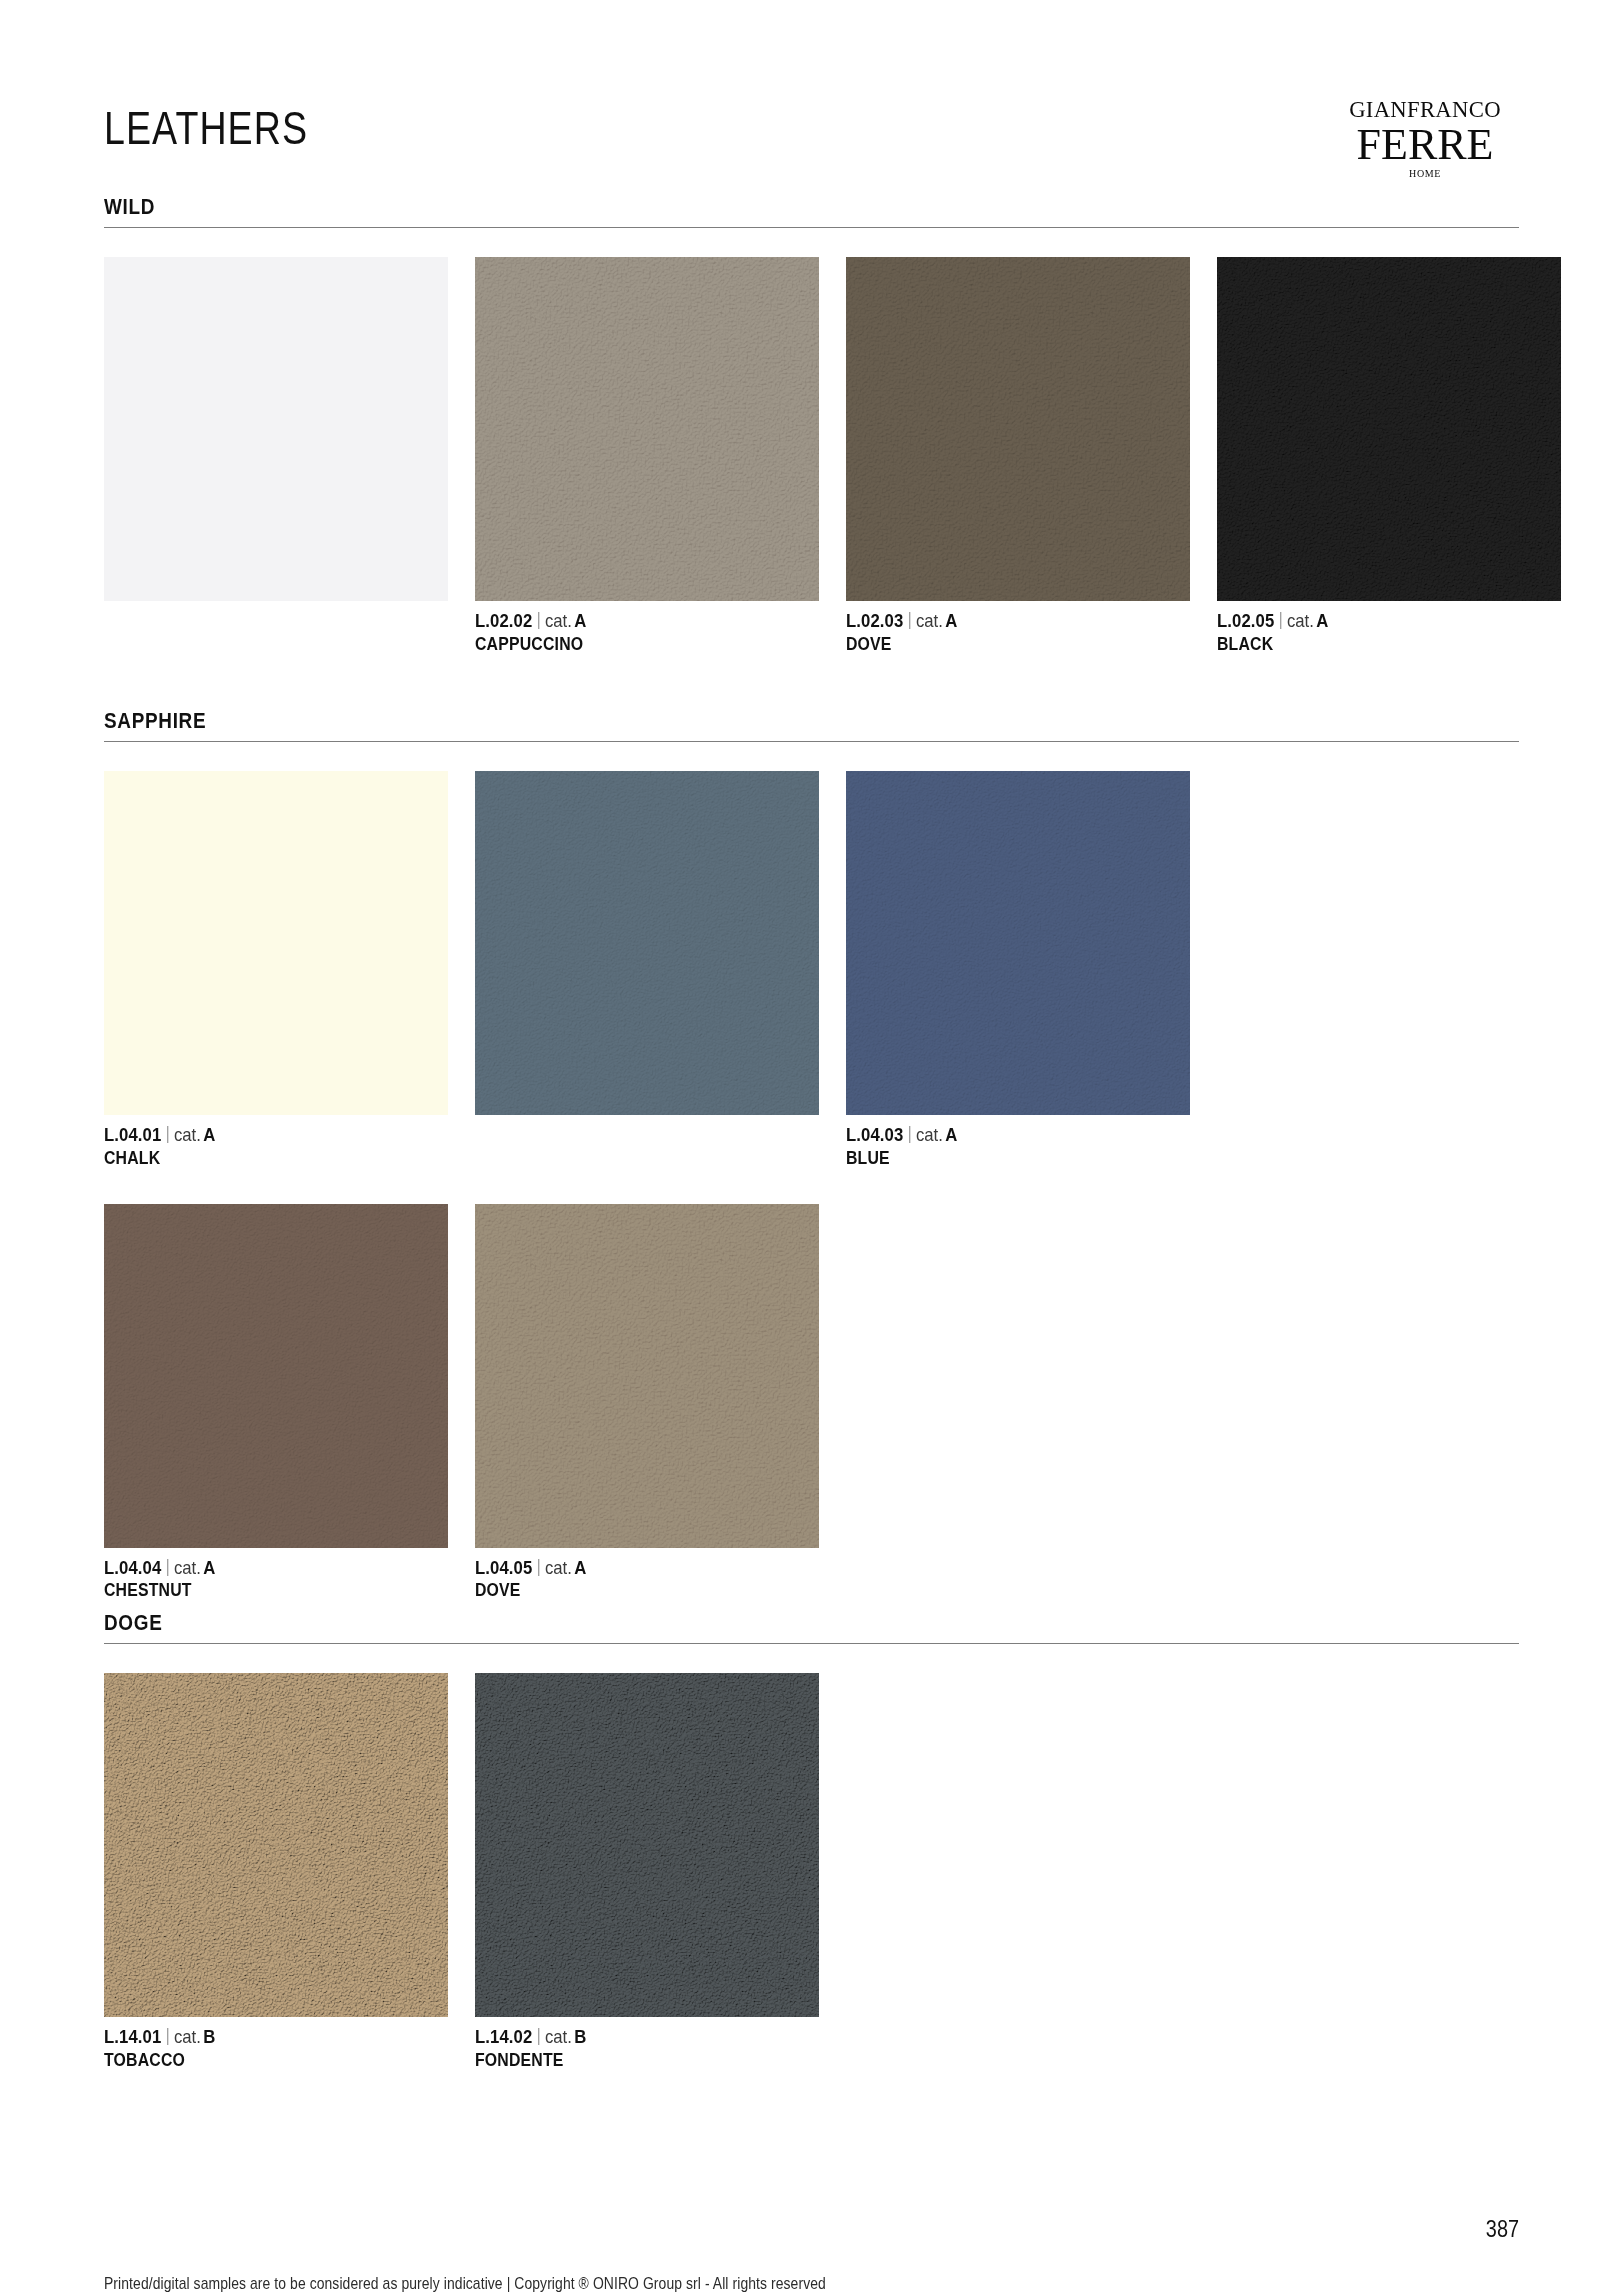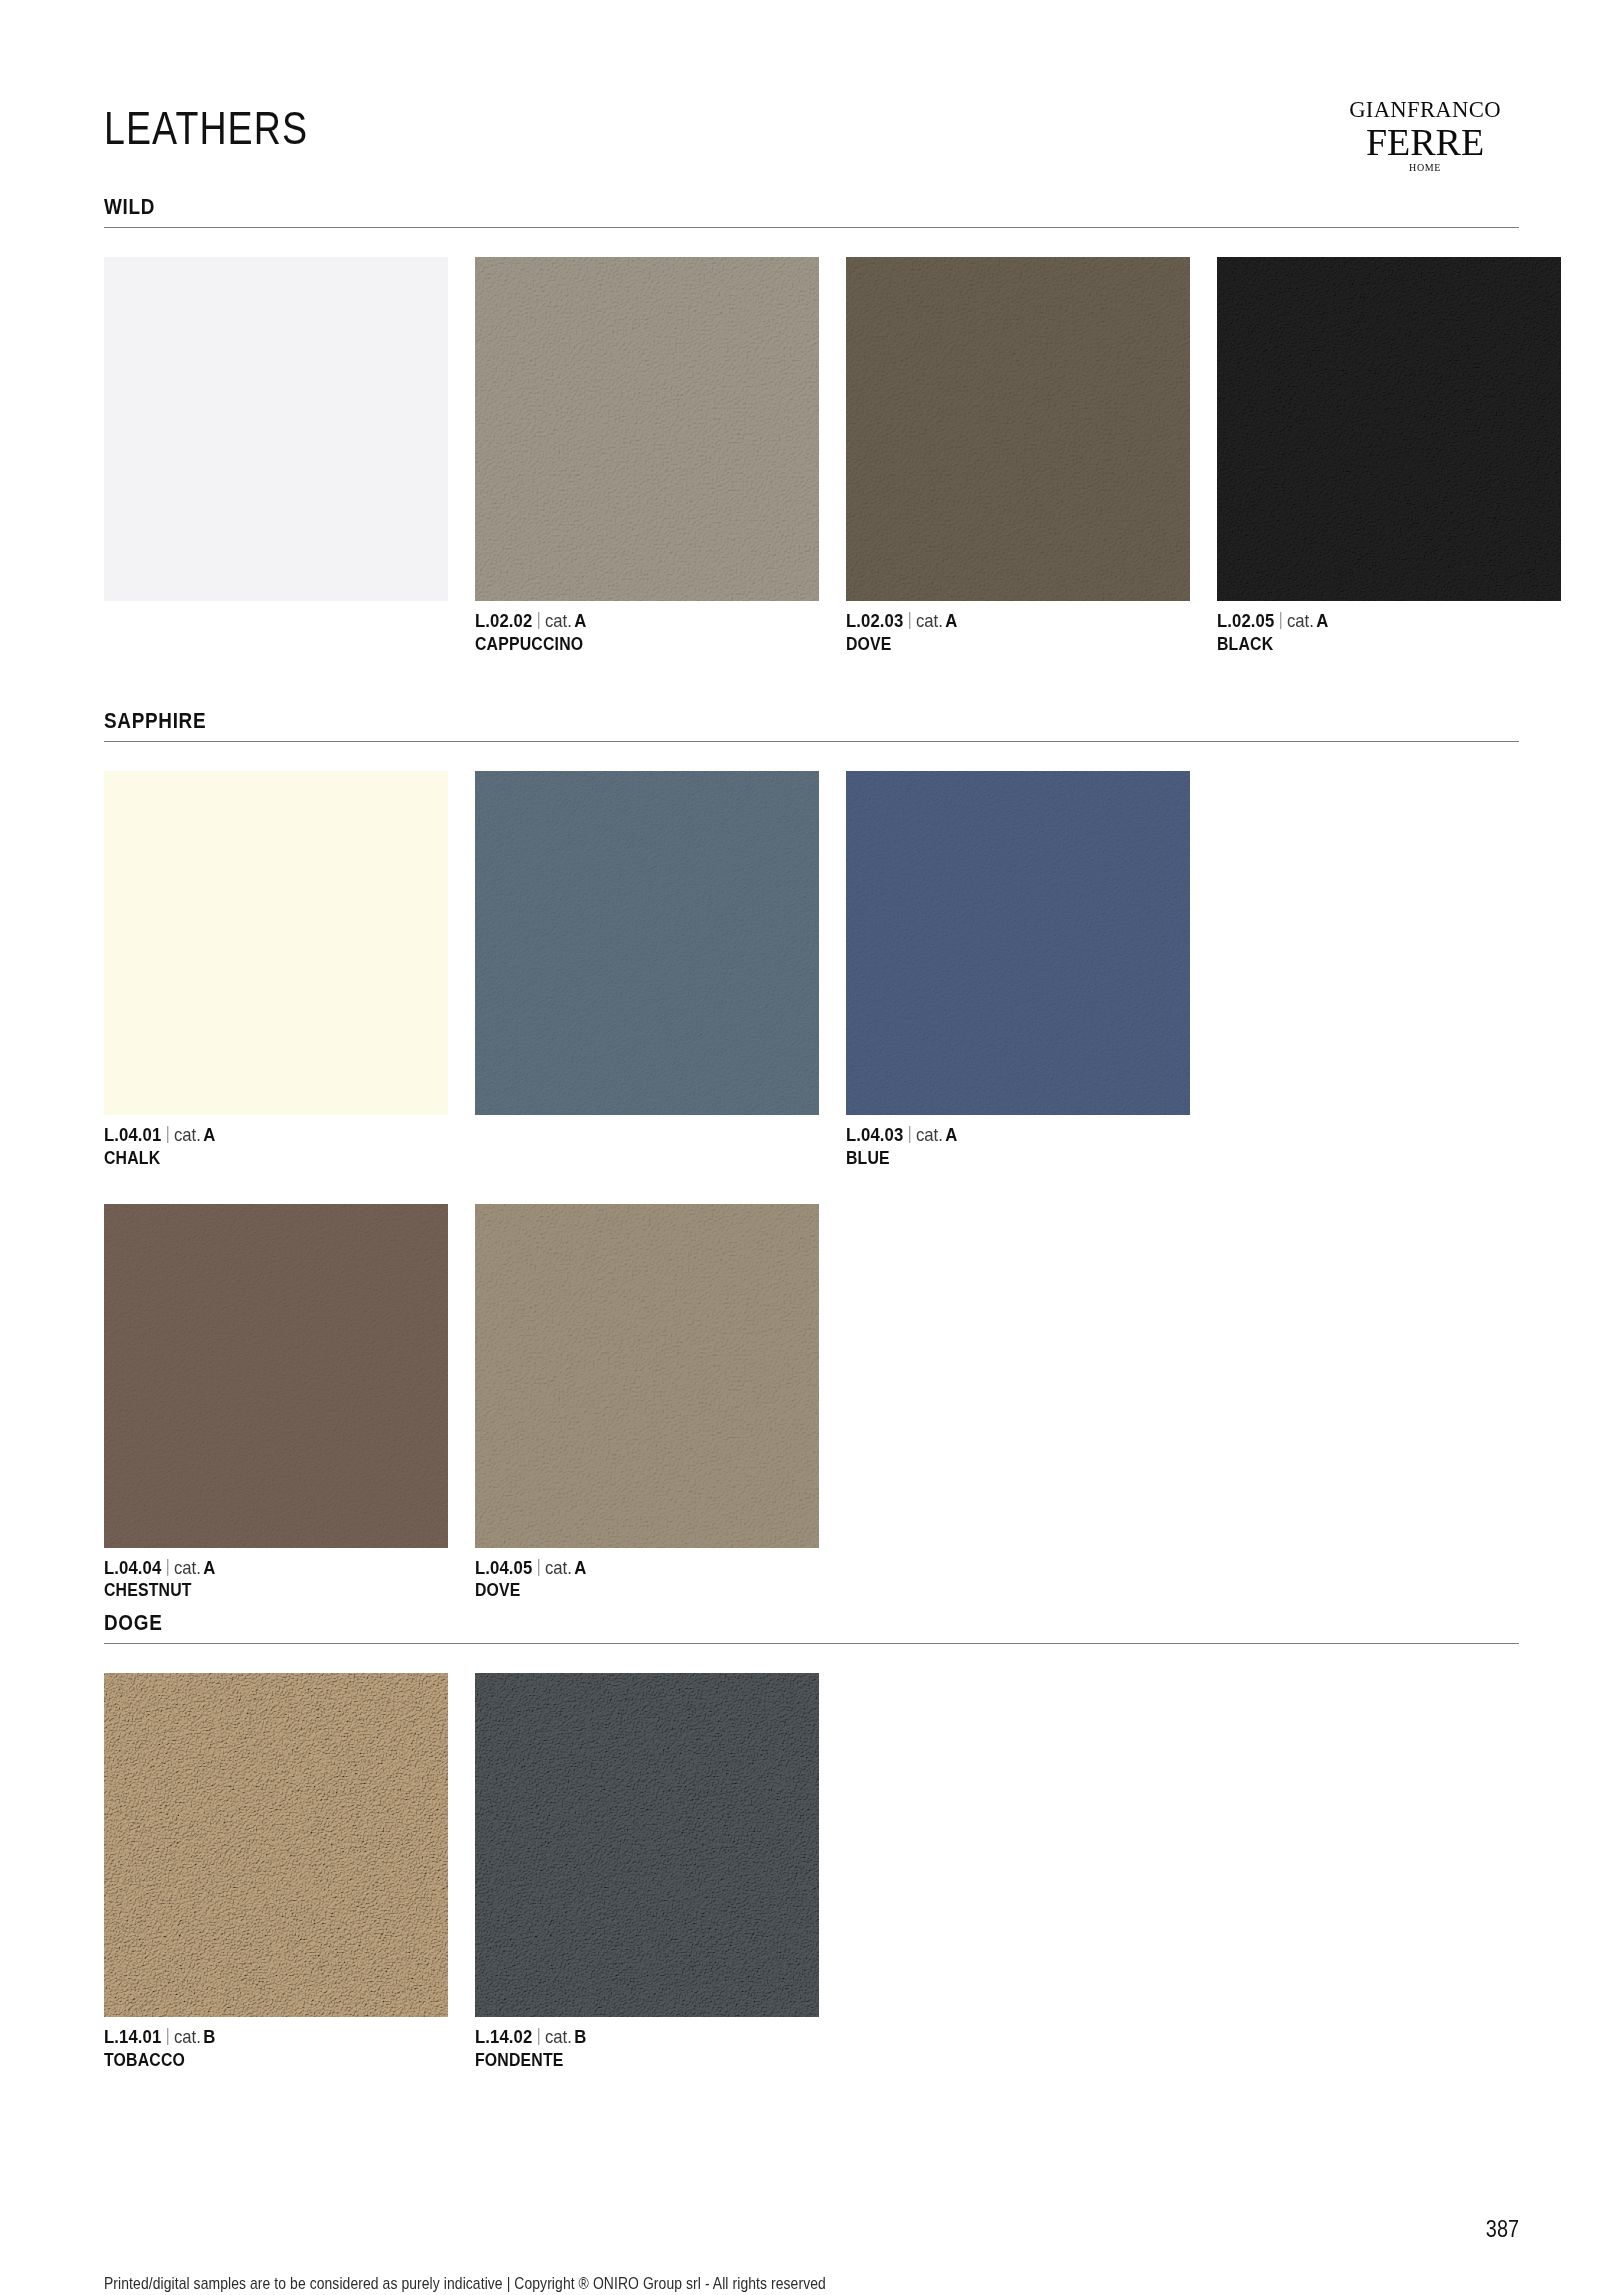--- a/index.html
+++ b/index.html
@@ -55,21 +55,21 @@
     color: #0d0d0d;
     line-height: 1;
   }
   .brand-top {
     font-size: 23.4px;
     letter-spacing: 0.3px;
     transform: scaleX(0.97);
     white-space: nowrap;
   }
   .brand-main {
-    font-size: 38px;
+    font-size: 44px;
     letter-spacing: 0px;
     margin-top: 1.3px;
     font-weight: 400;
     white-space: nowrap;
   }
   .brand-sub {
     font-size: 10px;
     letter-spacing: 0.6px;
     margin-top: 2.6px;
     white-space: nowrap;

